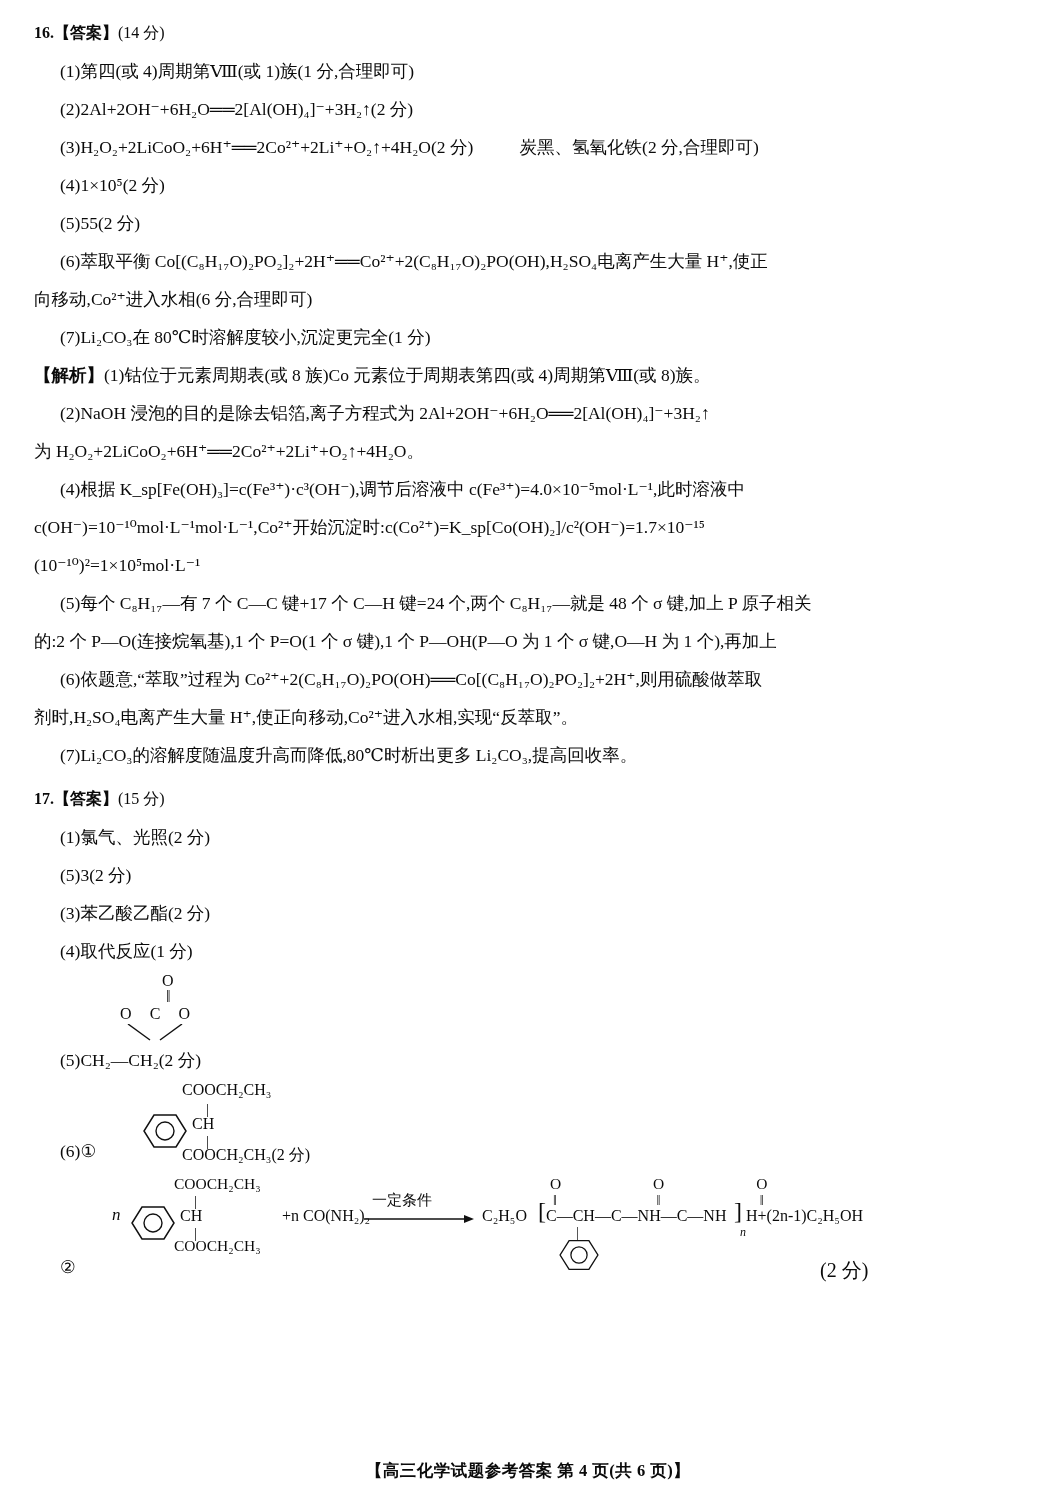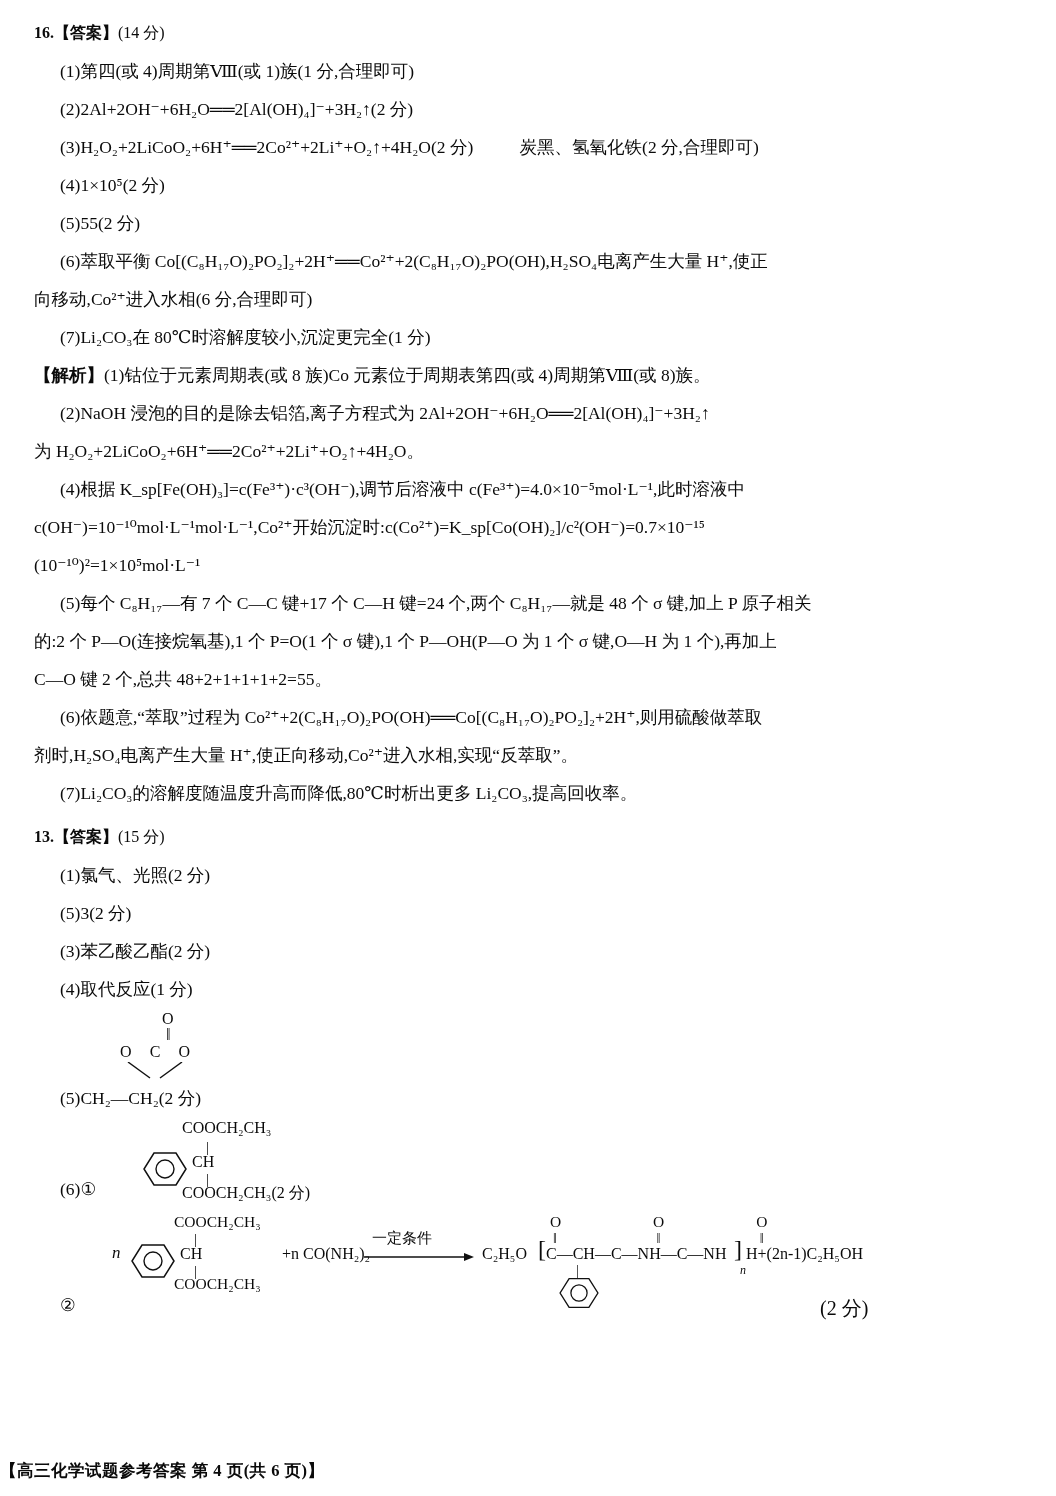--- a/index.html
+++ b/index.html
@@ -43,20 +43,21 @@
   }
   
   .struct-block {
     position: relative;
   }
   .footer {
     position: absolute;
     left: 0;
     bottom: 14px;
     width: 100%;
+    text-align: center;
     font-size: 16.5px;
     font-weight: bold;
     letter-spacing: 0.5px;
   }
   .carbonate {
     margin-left: 86px;
     margin-top: 2px;
     margin-bottom: 0px;
   }
 </style>
@@ -81,31 +82,30 @@
     <div class="line indent">(6)萃取平衡 Co[(C₈H₁₇O)₂PO₂]₂+2H⁺══Co²⁺+2(C₈H₁₇O)₂PO(OH),H₂SO₄电离产生大量 H⁺,使正</div>
     <div class="line">向移动,Co²⁺进入水相(6 分,合理即可)</div>
     <div class="line indent">(7)Li₂CO₃在 80℃时溶解度较小,沉淀更完全(1 分)</div>
 
     <div class="line">
       <span class="bold">【解析】</span><span>(1)钴位于元素周期表(或 8 族)Co 元素位于周期表第四(或 4)周期第Ⅷ(或 8)族。</span>
     </div>
     <div class="line indent">(2)NaOH 浸泡的目的是除去铝箔,离子方程式为 2Al+2OH⁻+6H₂O══2[Al(OH)₄]⁻+3H₂↑</div>
     <div class="line">为 H₂O₂+2LiCoO₂+6H⁺══2Co²⁺+2Li⁺+O₂↑+4H₂O。</div>
     <div class="line indent">(4)根据 K_sp[Fe(OH)₃]=c(Fe³⁺)·c³(OH⁻),调节后溶液中 c(Fe³⁺)=4.0×10⁻⁵mol·L⁻¹,此时溶液中</div>
-    <div class="line">c(OH⁻)=10⁻¹⁰mol·L⁻¹mol·L⁻¹,Co²⁺开始沉淀时:c(Co²⁺)=K_sp[Co(OH)₂]/c²(OH⁻)=0.7×10⁻¹⁵</div>
+    <div class="line">c(OH⁻)=10⁻¹⁰mol·L⁻¹mol·L⁻¹,Co²⁺开始沉淀时:c(Co²⁺)=K_sp[Co(OH)₂]/c²(OH⁻)=1.7×10⁻¹⁵</div>
     <div class="line">(10⁻¹⁰)²=1×10⁵mol·L⁻¹</div>
     <div class="line indent">(5)每个 C₈H₁₇—有 7 个 C—C 键+17 个 C—H 键=24 个,两个 C₈H₁₇—就是 48 个 σ 键,加上 P 原子相关</div>
     <div class="line">的:2 个 P—O(连接烷氧基),1 个 P=O(1 个 σ 键),1 个 P—OH(P—O 为 1 个 σ 键,O—H 为 1 个),再加上</div>
-    <div class="line">C—O 键 2 个,总共 48+2+1+1+1+2=55。</div>
     <div class="line indent">(6)依题意,“萃取”过程为 Co²⁺+2(C₈H₁₇O)₂PO(OH)══Co[(C₈H₁₇O)₂PO₂]₂+2H⁺,则用硫酸做萃取</div>
     <div class="line">剂时,H₂SO₄电离产生大量 H⁺,使正向移动,Co²⁺进入水相,实现“反萃取”。</div>
     <div class="line indent">(7)Li₂CO₃的溶解度随温度升高而降低,80℃时析出更多 Li₂CO₃,提高回收率。</div>
 
     <div class="sec-head" style="margin-top:6px;">
-      <span class="bold">13.</span><span class="bold">【答案】</span><span>(15 分)</span>
+      <span class="bold">17.</span><span class="bold">【答案】</span><span>(15 分)</span>
     </div>
 
     <div class="line indent">(1)氯气、光照(2 分)</div>
     <div class="line indent">(5)3(2 分)</div>
     <div class="line indent">(3)苯乙酸乙酯(2 分)</div>
     <div class="line indent">(4)取代反应(1 分)</div>
 
     <div class="struct-block carbonate">
       <div style="font-size:16px; line-height:18px; padding-left:42px;">O</div>
       <div style="font-size:16px; line-height:14px; padding-left:46px;">‖</div>

